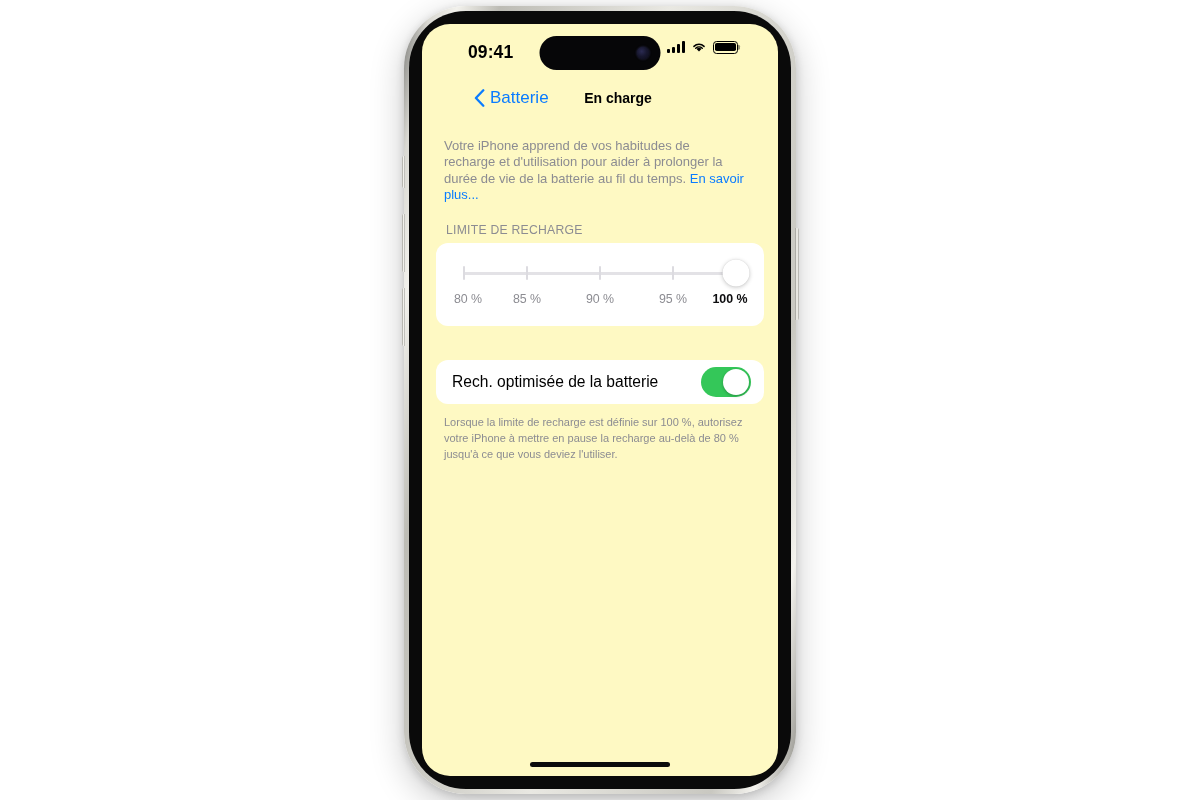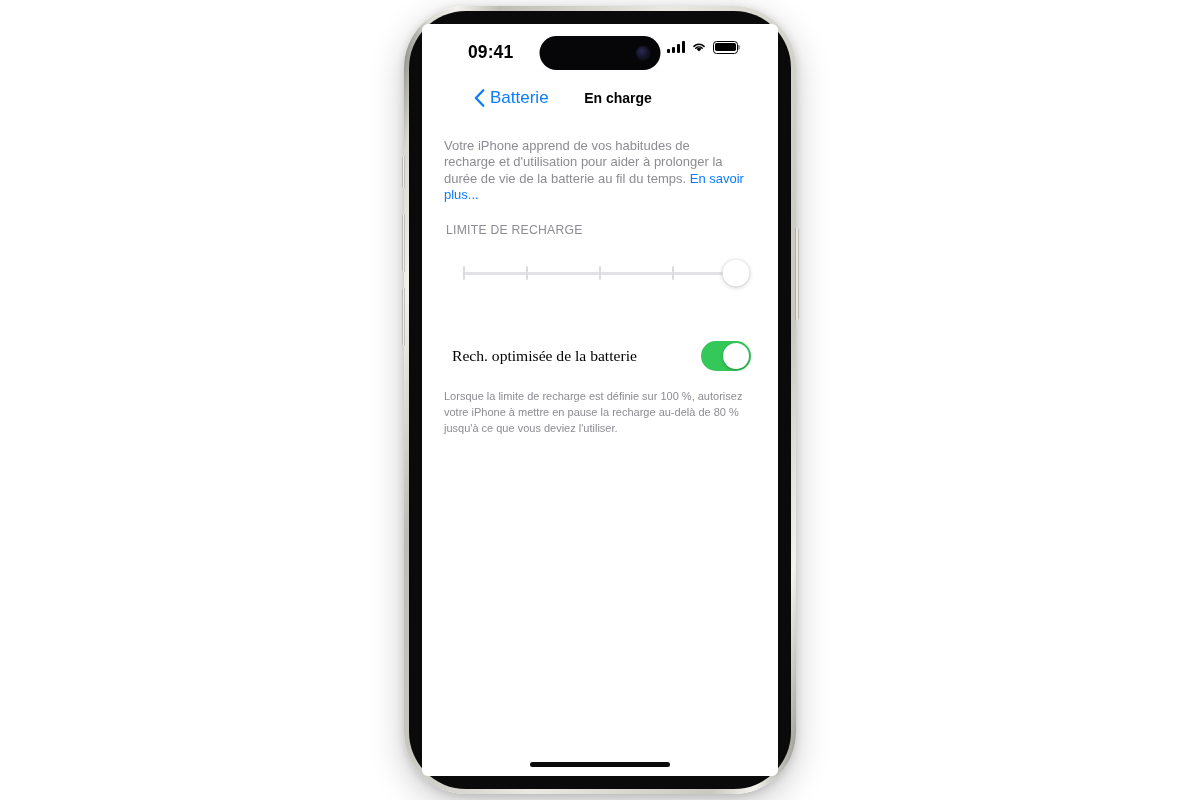--- a/index.html
+++ b/index.html
@@ -48,22 +48,22 @@
     border-radius: 57px;
     background: #0a0a0a;
   }
 
   .screen {
     position: absolute;
     left: 13px;
     top: 13px;
     right: 13px;
     bottom: 13px;
-    border-radius: 6px;
-    background: #ffffff;
+    border-radius: 28px;
+    background: #fef9c3;
     overflow: hidden;
   }
 
   
   .btn-side {
     position: absolute;
     background: linear-gradient(90deg,#8e8d87 0%, #e6e5df 35%, #f6f5f1 55%, #a3a29c 100%);
     border-radius: 2px;
   }
   .btn-left { left: -2.5px; width: 3.5px; border-radius: 2px 0 0 2px; }
@@ -253,21 +253,20 @@
   .tlabel.sel { color: #0d0d0f; font-weight: bold; }
 
   
   .toggle-card {
     margin-top: 34px;
     display: flex;
     align-items: center;
     justify-content: space-between;
     height: 44px;
     padding: 0 13px 0 16px;
-    font-family: Liberation Serif, serif;
   }
   .row-label {
     font-size: 15.6px;
     color: #000;
   }
   .switch {
     position: relative;
     width: 50px;
     height: 30px;
     border-radius: 15px;
@@ -364,20 +363,27 @@
 
           <div class="card slider-card">
             <div class="track-wrap">
               <div class="track"></div>
               <div class="tick" style="left:10px"></div>
               <div class="tick" style="left:25%"></div>
               <div class="tick" style="left:50%"></div>
               <div class="tick" style="left:75%"></div>
               <div class="knob" style="left:calc(100% - 10px)"></div>
             </div>
+            <div class="tick-labels">
+              <span class="tlabel" style="left:14px">80 %</span>
+              <span class="tlabel" style="left:25%">85 %</span>
+              <span class="tlabel" style="left:50%">90 %</span>
+              <span class="tlabel" style="left:75%">95 %</span>
+              <span class="tlabel sel" style="left:calc(100% - 16px)">100 %</span>
+            </div>
           </div>
 
           <div class="card toggle-card">
             <span class="row-label">Rech. optimisée de la batterie</span>
             <span class="switch">
               <span class="thumb"></span>
             </span>
           </div>
 
           <p class="footnote">Lorsque la limite de recharge est définie sur 100 %, autorisez votre iPhone à mettre en pause la recharge au-delà de 80 % jusqu'à ce que vous deviez l'utiliser.</p>

